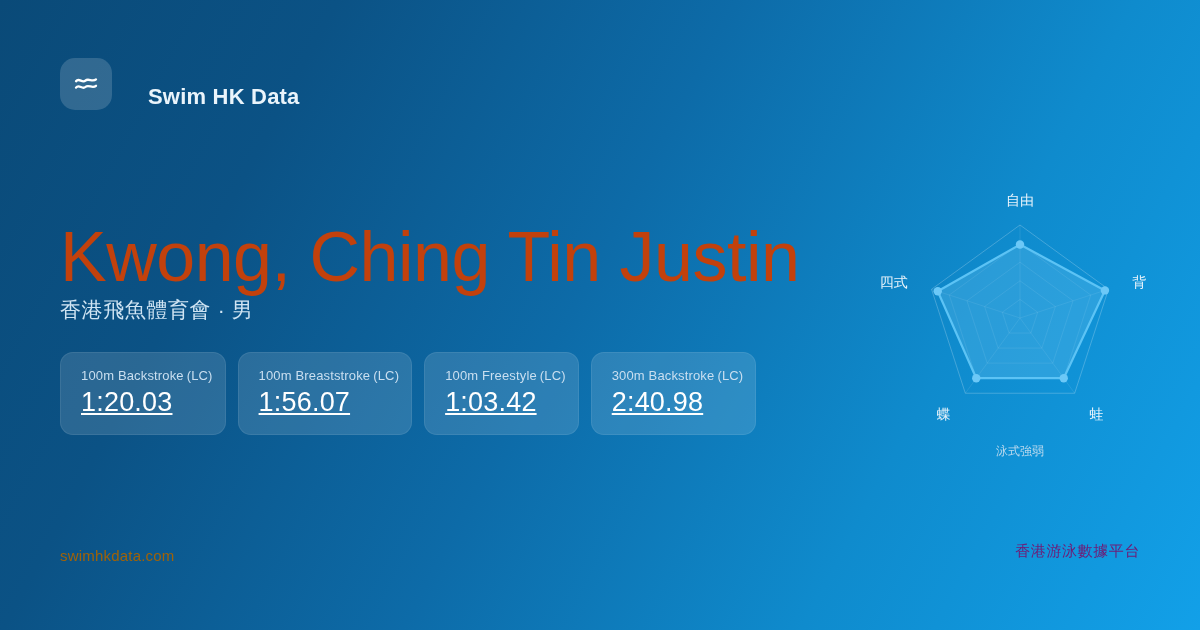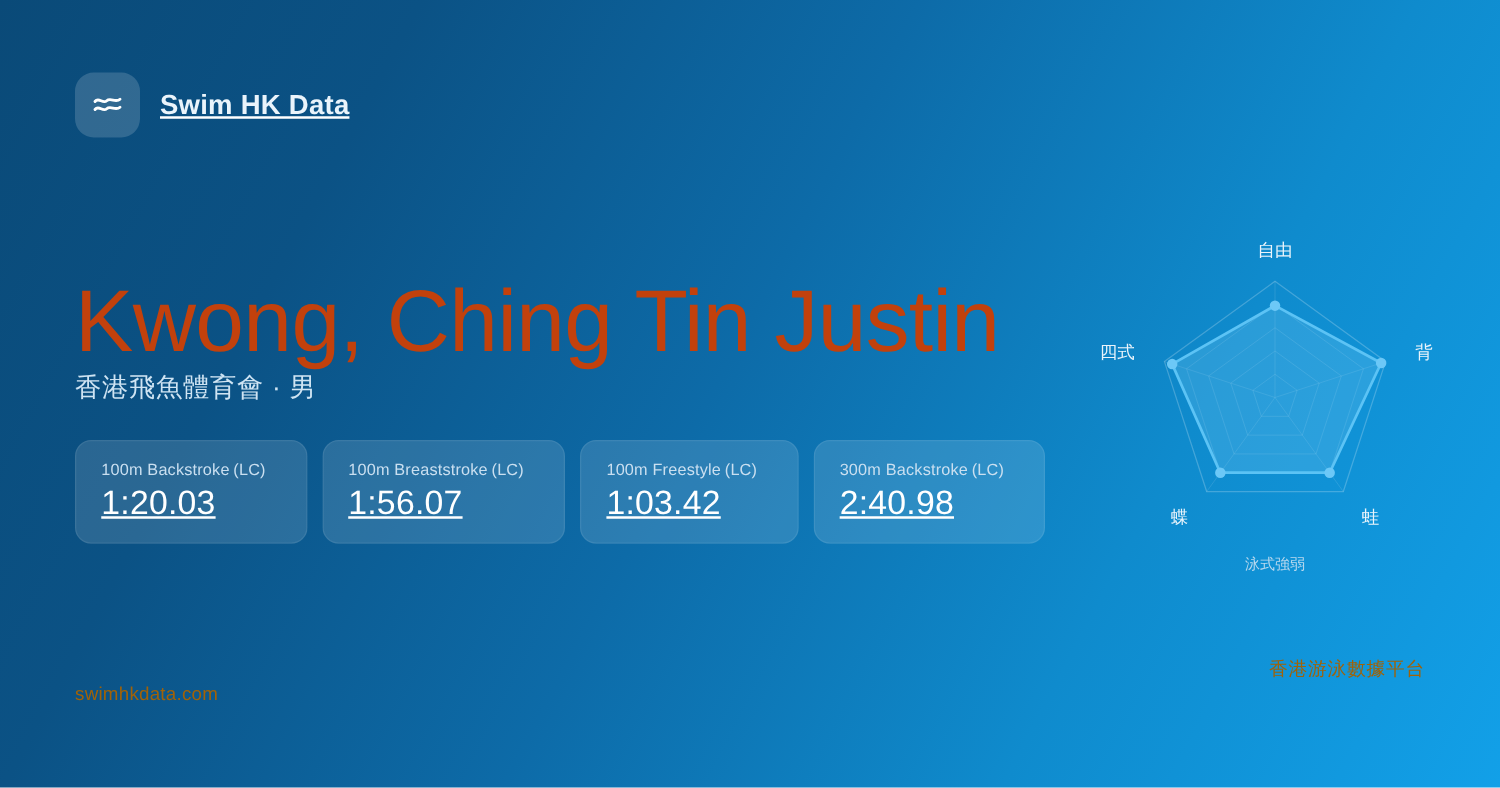--- a/index.html
+++ b/index.html
@@ -11,21 +11,21 @@
   body {
     background: linear-gradient(118deg, #0a4a78 0%, #0b5285 22%, #0d6ba8 48%, #0f8bcd 74%, #12a0e8 100%);
     position:relative;
     color:#ffffff;
     -webkit-font-smoothing:antialiased;
   }
 
   
   .brand {
     position:absolute; left:60px; top:58px;
-    display:flex; align-items:center; gap:16px;text-decoration:underline;
+    display:flex; align-items:flex-end; gap:36px;
   }
   .brand-logo {
     width:52px; height:52px; border-radius:15px;
     background:rgba(255,255,255,0.16);
     display:flex; align-items:center; justify-content:center;
   }
   .brand-logo svg { display:block; }
   .brand-name {
     font-size:22px; font-weight:600; letter-spacing:0.2px;
     color:#eaf4fb;
@@ -43,21 +43,21 @@
 
   
   .stats {
     position:absolute; left:60px; top:352px;
     display:flex; gap:12px;
   }
   .stat-card {
     background:rgba(255,255,255,0.13);
     border:1px solid rgba(255,255,255,0.08);
     border-radius:13px;
-    padding:15px 32px 16px 20px;
+    padding:15px 12px 16px 20px;
     min-height:78px;
     display:flex; flex-direction:column; justify-content:center;
   }
   .stat-label {
     font-size:13px; color:#cadff0; letter-spacing:0.15px;
     white-space:nowrap; margin-bottom:5px;
   }
   .stat-label .unit { margin-left:3px; }
   .stat-value {
     font-size:27px; font-weight:400; color:#ffffff;
@@ -75,22 +75,22 @@
     font-family:"DejaVu Sans","Liberation Sans",sans-serif;
     font-size:12px; fill:#bad9ee;
   }
 
   
   .footer-left {
     position:absolute; left:60px; top:547px;
     font-size:15px; color:#a16207; letter-spacing:0.2px;
   }
   .footer-right {
-    position:absolute; right:60px; top:526px;
-    font-size:15px; color:#a16207; letter-spacing:0.6px;
+    position:absolute; right:60px; top:542px;
+    font-size:15px; color:#701a75; letter-spacing:0.6px;
     font-family:"DejaVu Sans","Liberation Sans",sans-serif;
   }
 </style>
 </head>
 <body>
 
 <div class="brand">
   <div class="brand-logo">
     <svg width="30" height="30" viewBox="0 0 30 30" aria-hidden="true">
       <path d="M5 12.2 C8 8.3, 11.2 14.6, 14.4 11.6 C17.4 8.8, 21.5 13.5, 25 10.4" fill="none" stroke="#ffffff" stroke-width="2.3" stroke-linecap="round"></path>

